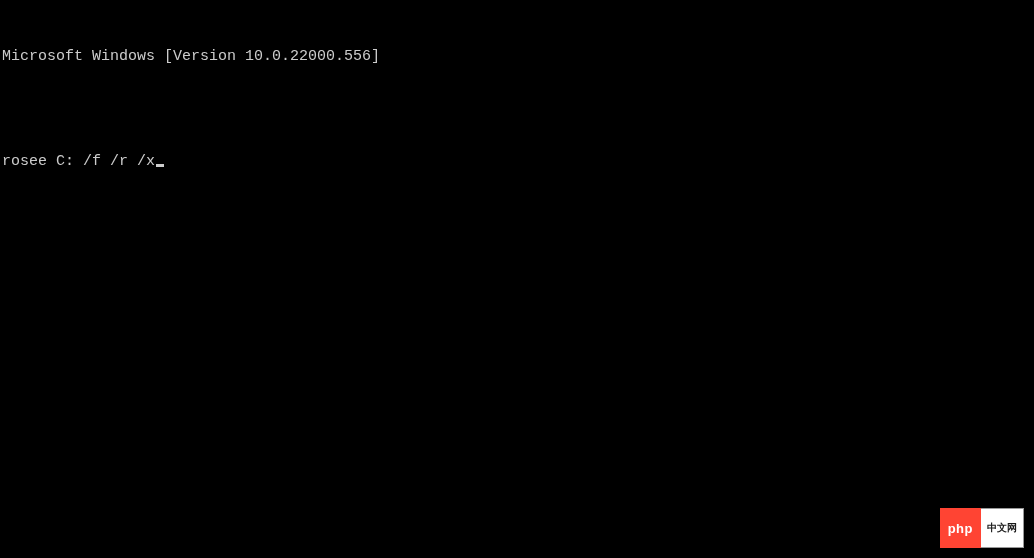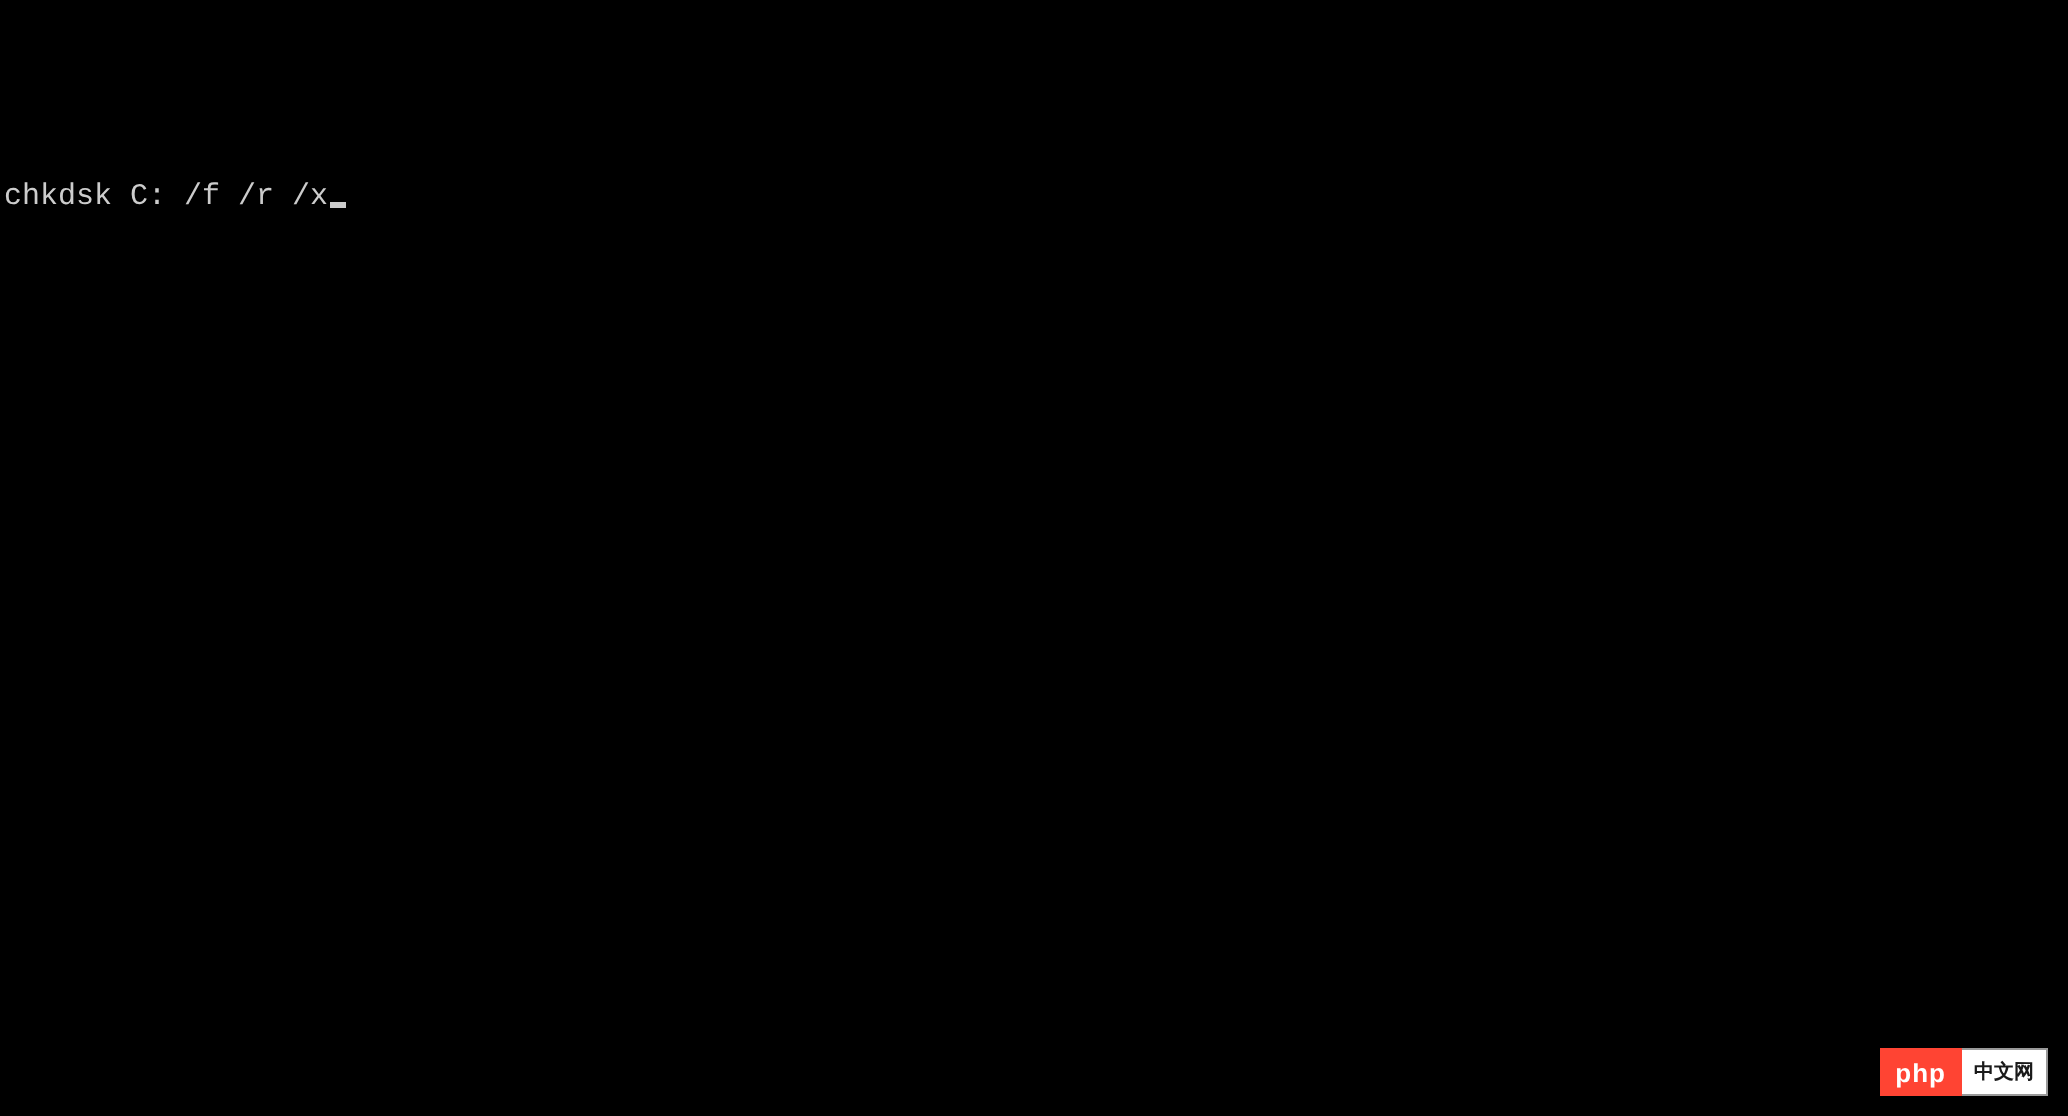--- a/index.html
+++ b/index.html
@@ -38,21 +38,21 @@
       vertical-align: baseline;
       position: relative;
       top: 2px;
     }
     .watermark {
       position: absolute;
       bottom: 10px;
       right: 10px;
       display: flex;
       align-items: stretch;
-      height: 24px;
+      height: 40px;
       font-family: Arial, sans-serif;
       box-shadow: 0 2px 4px rgba(0,0,0,0.3);
     }
     .watermark-left {
       background: #ff4433;
       color: #ffffff;
       padding: 3px 8px;
       font-size: 13px;
       font-weight: bold;
       display: flex;
@@ -69,20 +69,21 @@
       align-items: center;
       border: 1px solid #999;
       border-left: none;
       font-family: Liberation Serif, serif;
     }
   </style>
 </head>
 <body>
 
 <div class="terminal">
+  <span class="line">Microsoft Windows [Version 10.0.22000.556]</span>
   <span class="line"></span>
-  <span class="prompt-line"><span>chkdsk C: /f /r /x</span><span class="cursor"></span></span>
+  <span class="prompt-line"><span>rosee C: /f /r /x</span><span class="cursor"></span></span>
 </div>
 
 <div class="watermark">
   <div class="watermark-left">php</div>
   <div class="watermark-right">中文网</div>
 </div>
 
 </body></html>

